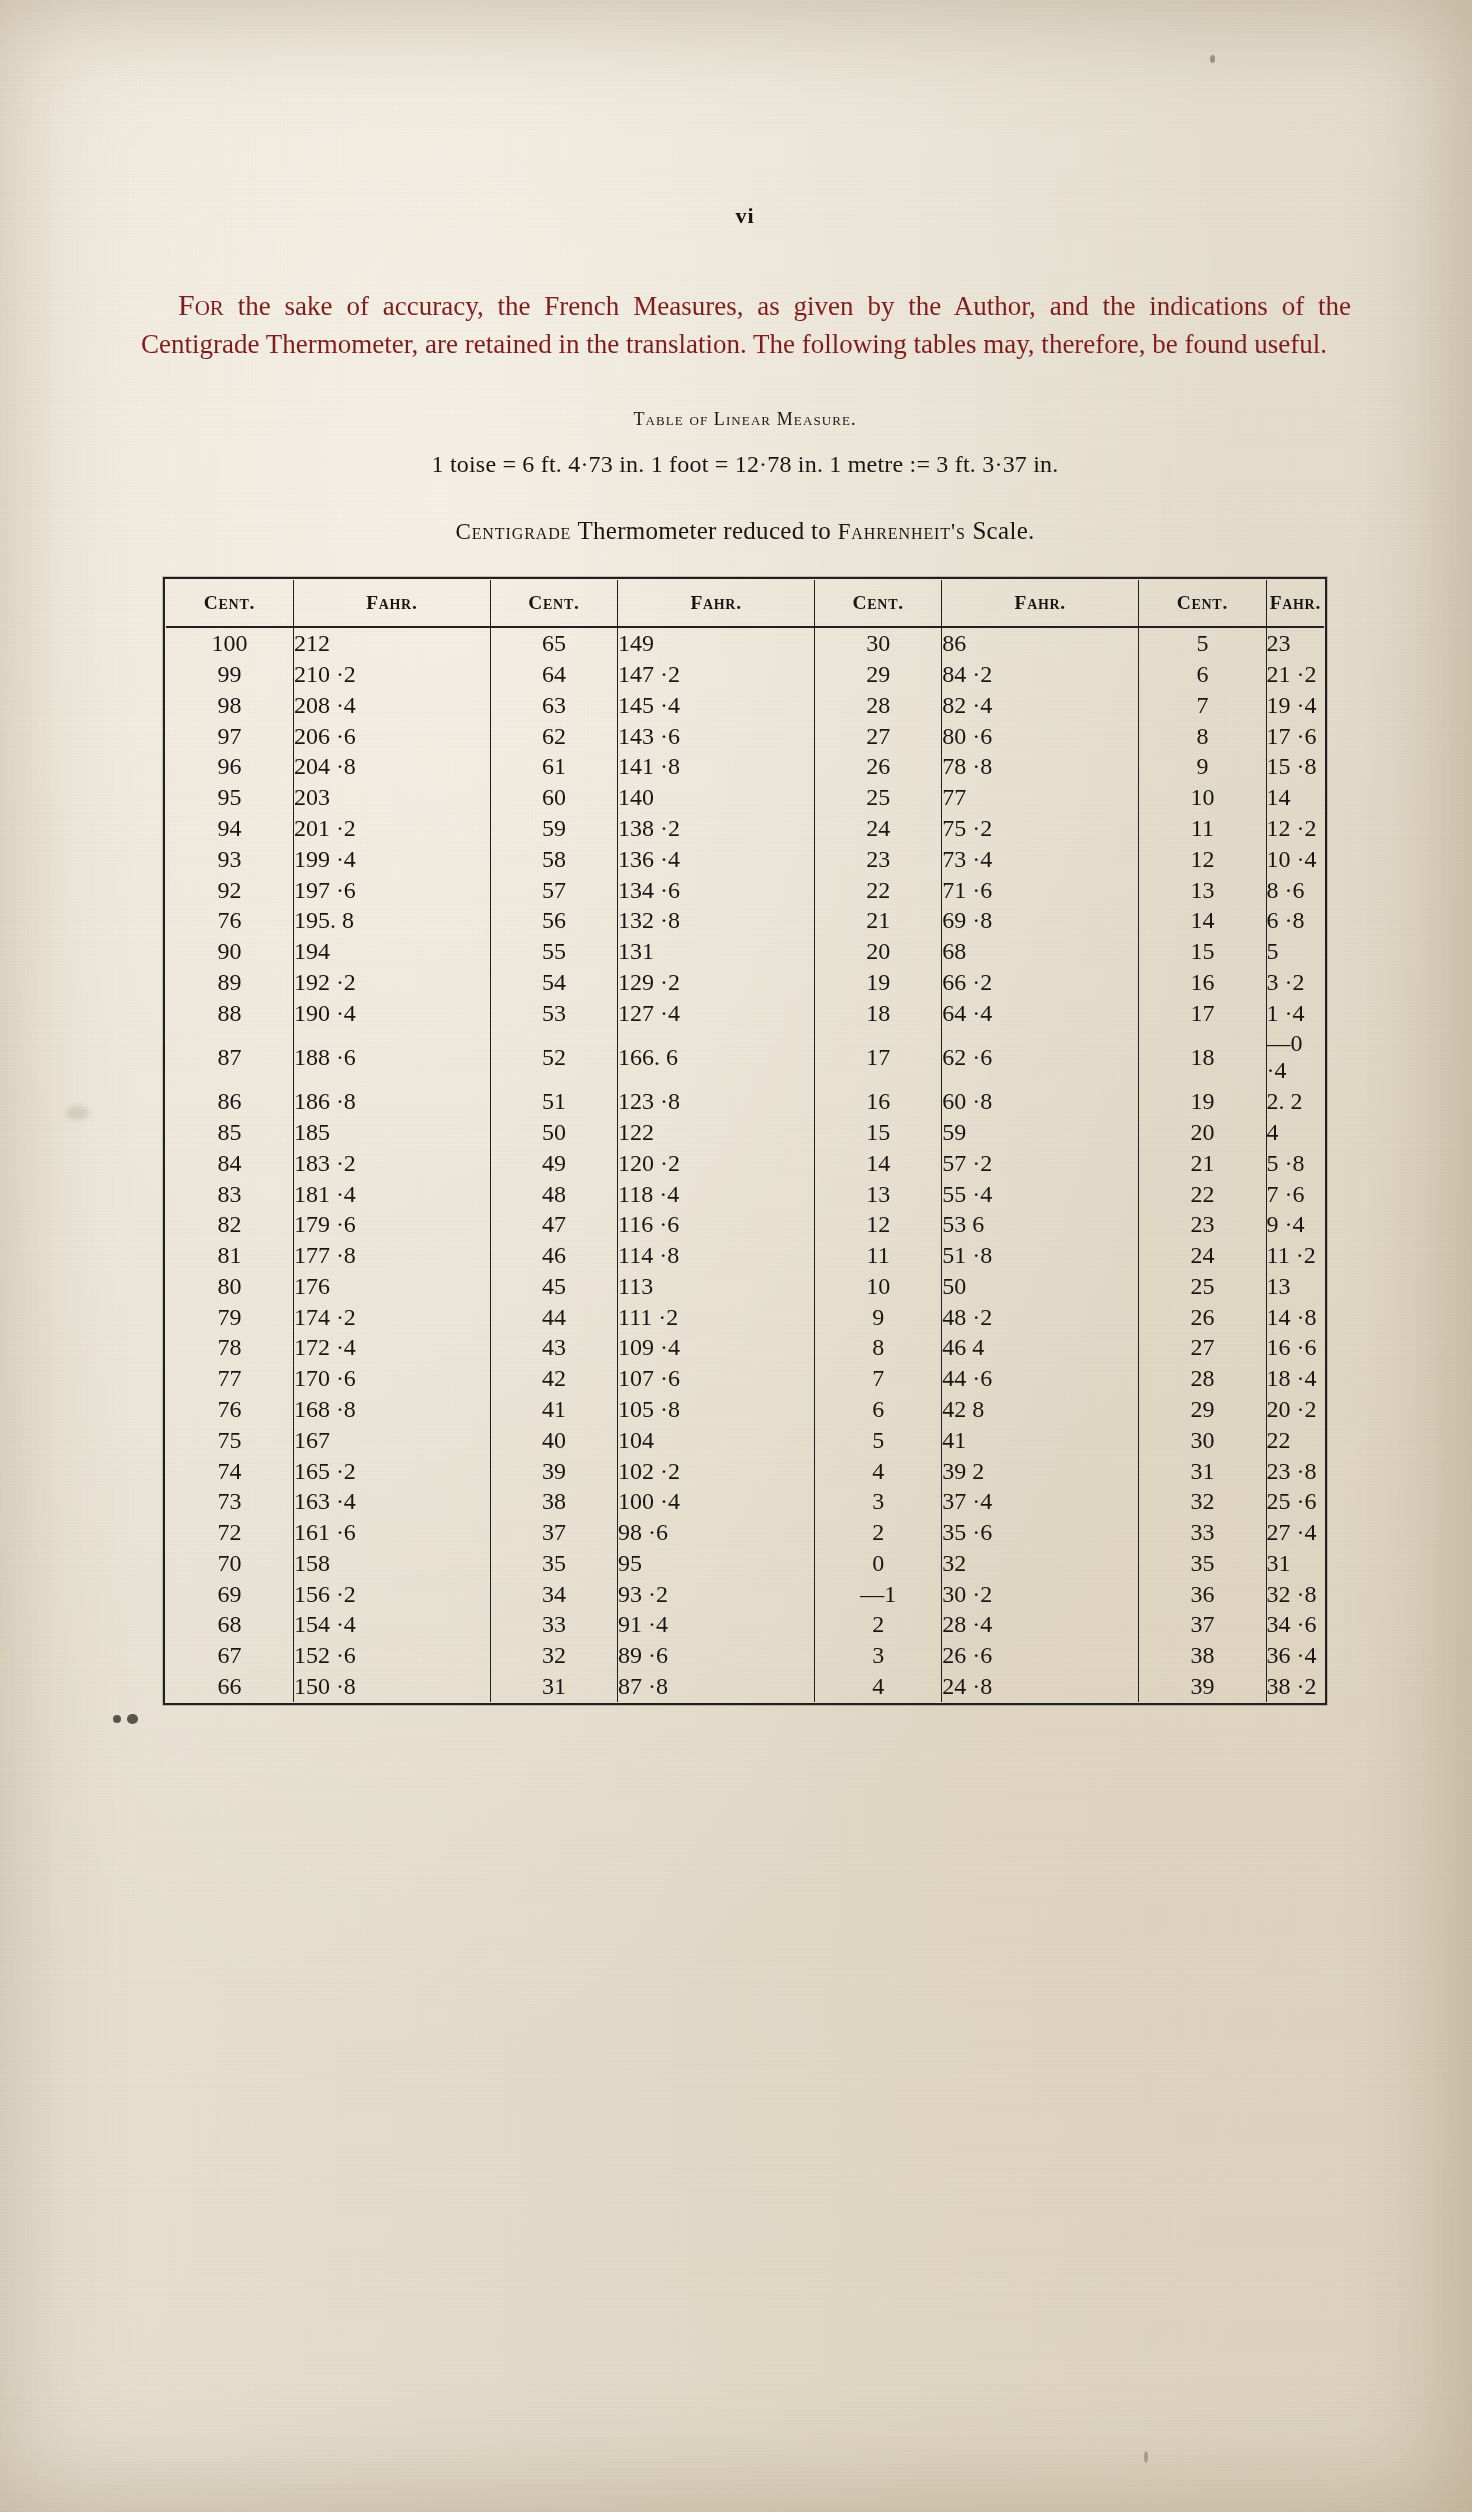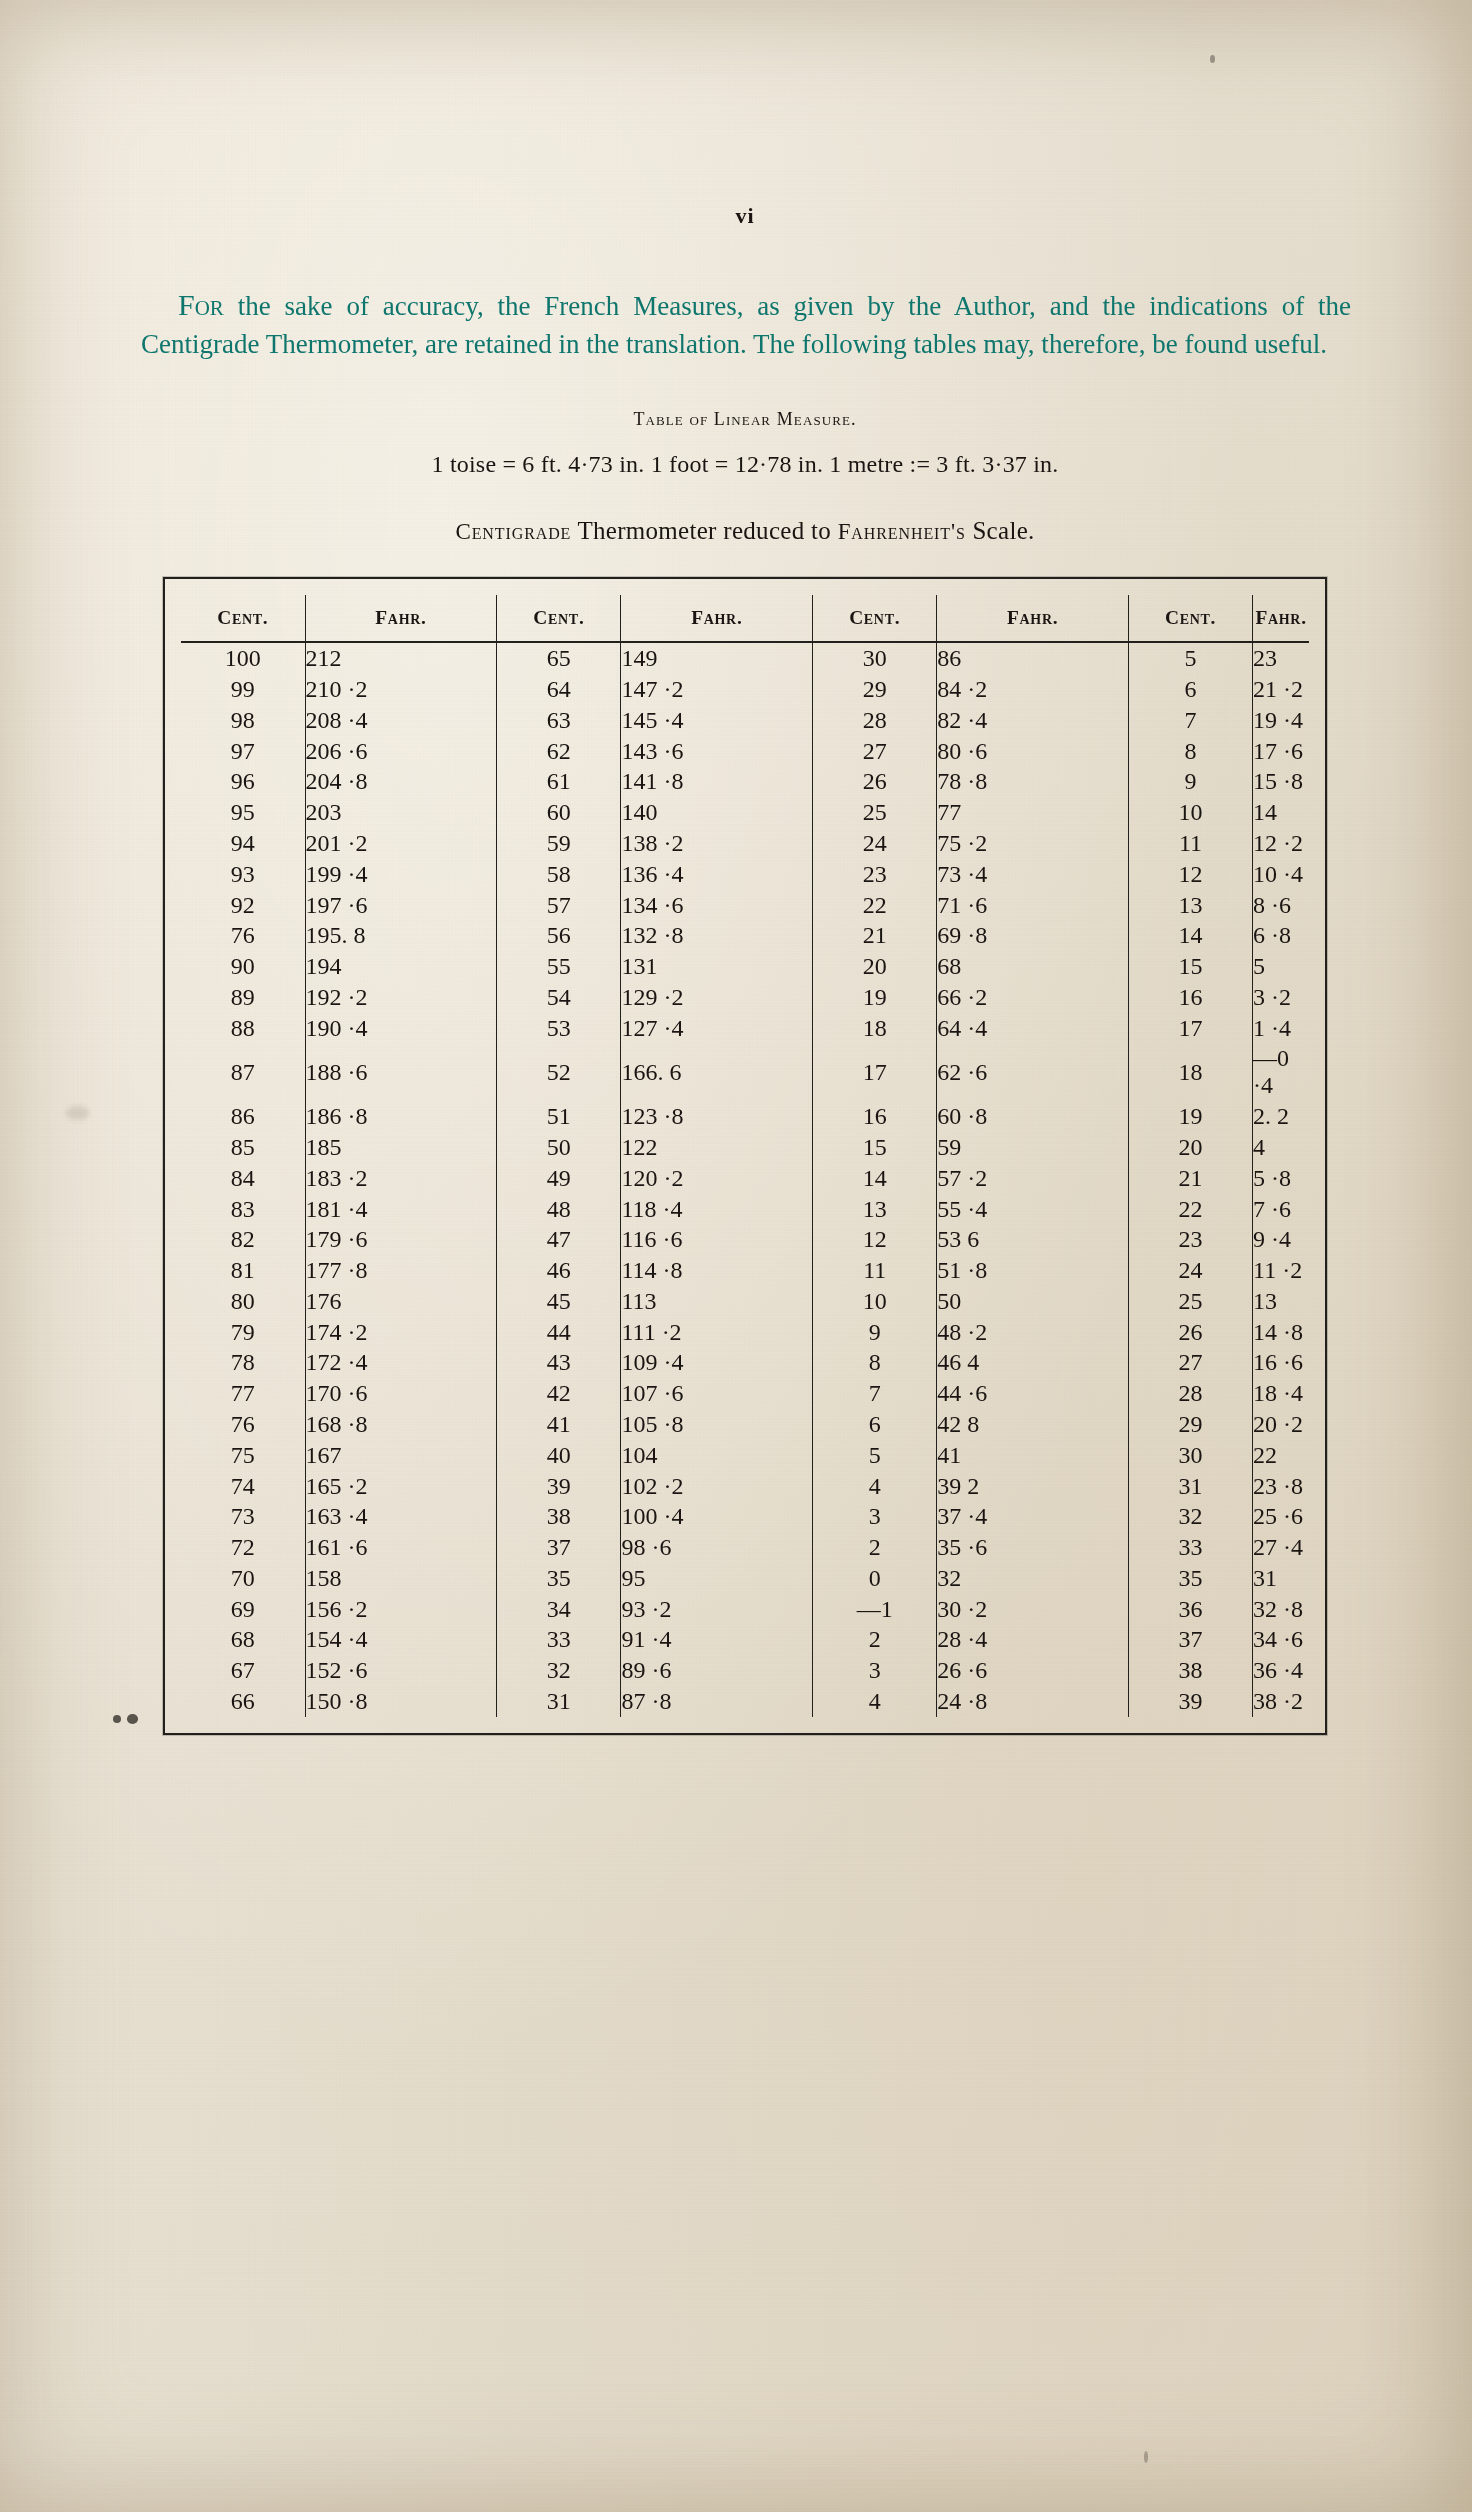--- a/index.html
+++ b/index.html
@@ -51,21 +51,21 @@
     letter-spacing: 0.9px;
     margin-top: 203px;
     color: #1a1512;
   }
   .para {
     margin: 56px 130px 0 132px;
     font-size: 27px;
     line-height: 1.365;
     text-align: justify;
     text-justify: inter-word;
-    color: #0f766e;
+    color: #7f1d1d;
   }
   .para .dropcap {
     font-variant: small-caps;
     font-size: 30px;
   }
   .para-indent { display: inline-block; width: 37px; }
 
   .heading-linear {
     text-align: center;
     margin-top: 46px;
@@ -111,21 +111,21 @@
     padding: 12.3px 0 12.3px 0;
     text-align: center;
   }
   table.conv td {
     padding: 1.9px 0;
     height: 26.4px;
   }
   .outer-border {
     border: 2.6px solid #22201c;
     box-shadow: 0 0 0 0.9px rgba(34,32,28,0.25);
-    padding: 16px;
+    padding: 1px;
     position: relative;
   }
   .head-rule {
     border-bottom: 2.2px solid #22201c;
   }
   .vline {
     border-left: 1.8px solid #22201c;
   }
   .cent-col {
     width: 11%;

